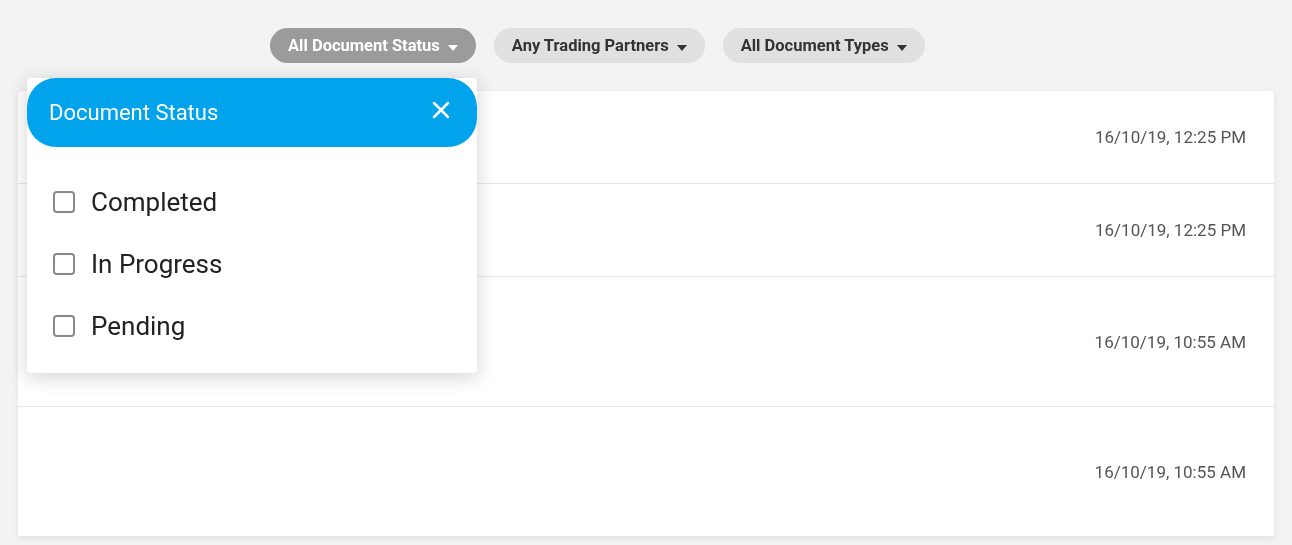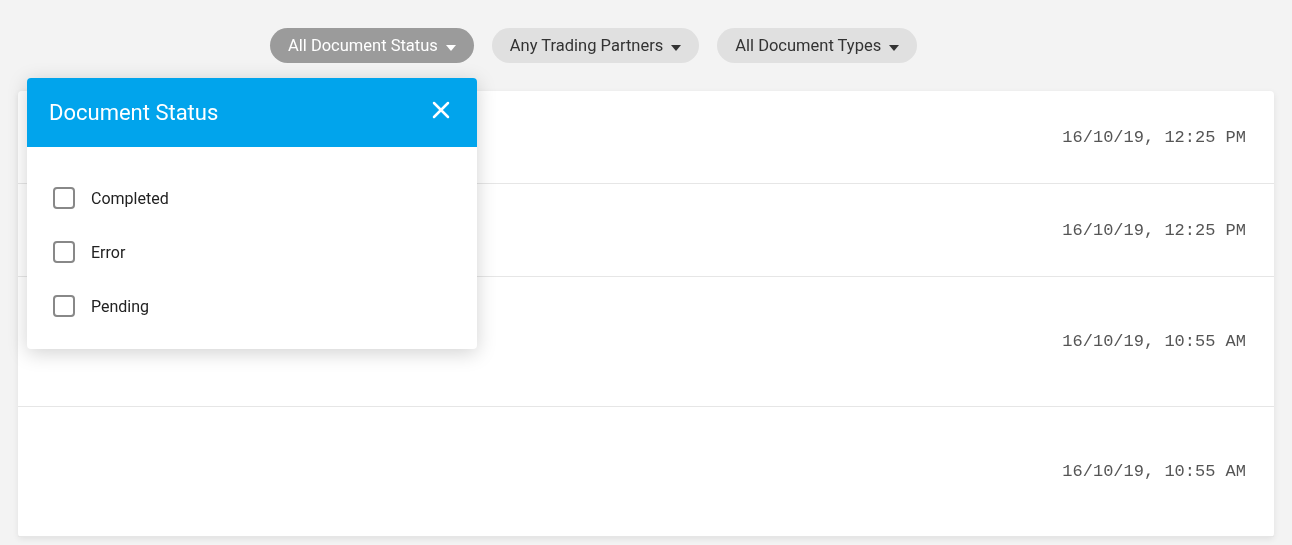--- a/index.html
+++ b/index.html
@@ -27,20 +27,21 @@
       align-items: flex-end;
       gap: 6px;
       background: #e0e0e0;
       border-radius: 18px;
       padding: 8px 18px;
       color: #333;
       font-size: 16.5px;
       cursor: pointer;
       user-select: none;
       white-space: nowrap;
+      font-weight: bold;
     }
     .filter-pill.active {
       background: #9b9b9b;
       color: #fff;
     }
     .caret-down {
       margin-left: 2px;
     }
     .filter-pill.active .caret-down svg path {
       fill: #fff;
@@ -53,21 +54,20 @@
     }
     .row {
       display: flex;
       justify-content: flex-end;
       align-items: center;
       padding: 0 28px;
       height: 93px;
       border-bottom: 1px solid #e6e6e6;
       color: #555;
       font-size: 17px;
-      font-family: Liberation Mono, monospace;
     }
     .row.first {
       height: 93px;
     }
     .dropdown-panel {
       position: absolute;
       top: 78px;
       left: 27px;
       width: 450px;
       background: #fff;
@@ -77,36 +77,37 @@
     }
     .dropdown-header {
       background: #01a4ec;
       color: #fff;
       display: flex;
       justify-content: space-between;
       align-items: center;
       padding: 18px 22px;
       font-size: 22px;
       font-weight: 400;
+      border-radius: 29px;
     }
     .close-btn {
       cursor: pointer;
       padding: 4px;
     }
     .option-list {
       padding: 24px 0 16px;
     }
     .option-item {
       display: flex;
       align-items: center;
       gap: 16px;
       padding: 16px 26px;
       cursor: pointer;
       color: #222;
-      font-size: 16px;
+      font-size: 26px;
     }
     .checkbox-box {
       width: 22px;
       height: 22px;
       border: 2px solid #888;
       border-radius: 4px;
       background: #fff;
       flex-shrink: 0;
     }
   </style>
@@ -164,20 +165,20 @@
       </svg>
     </span>
   </div>
   <div class="option-list">
     <div class="option-item">
       <span class="checkbox-box"></span>
       <span>Completed</span>
     </div>
     <div class="option-item">
       <span class="checkbox-box"></span>
-      <span>Error</span>
+      <span>In Progress</span>
     </div>
     <div class="option-item">
       <span class="checkbox-box"></span>
       <span>Pending</span>
     </div>
   </div>
 </div>
 
 </body></html>

